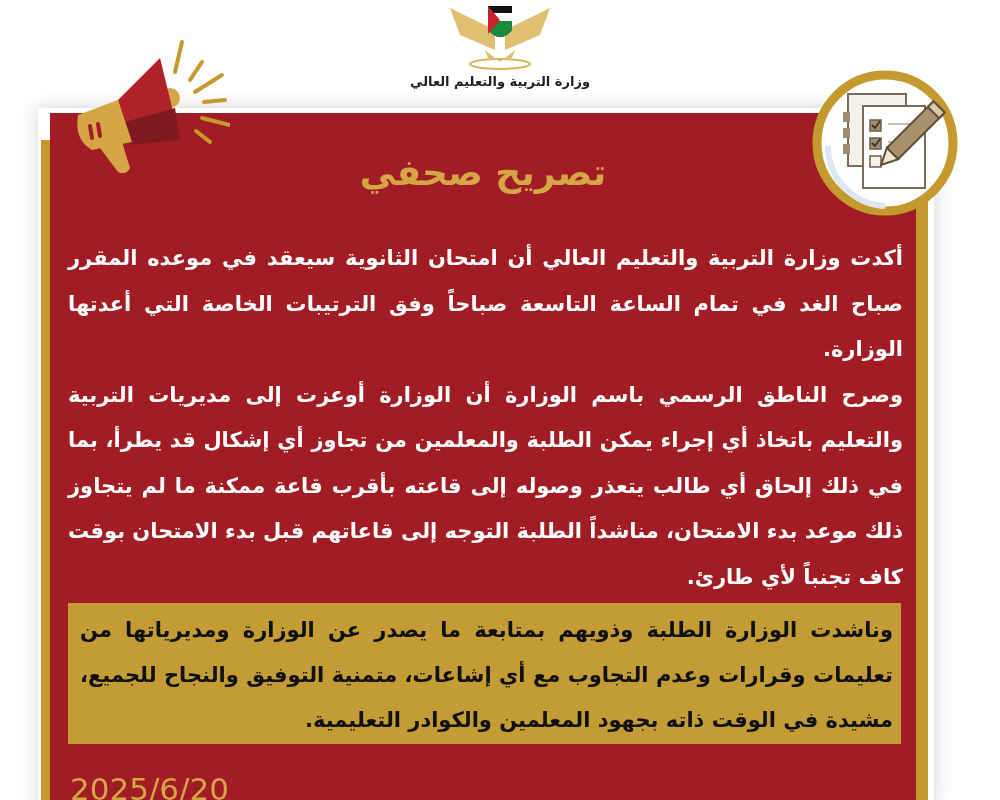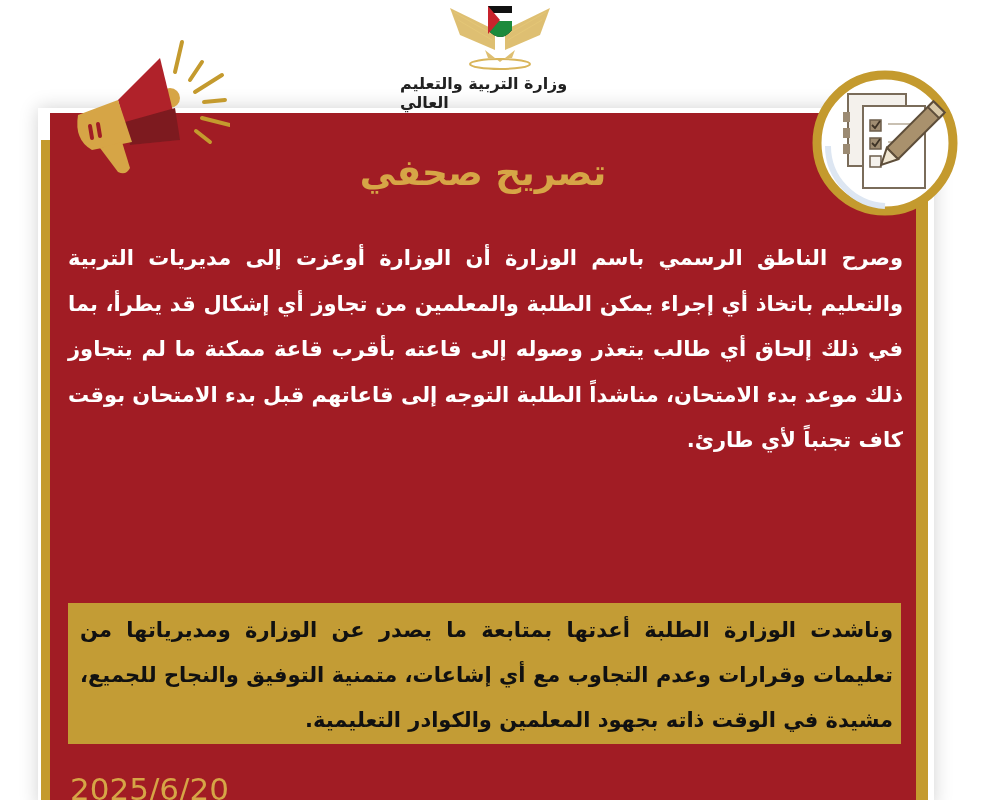--- a/index.html
+++ b/index.html
@@ -1,18 +1,18 @@
 <!DOCTYPE html>
 <html><head>
 <meta charset="utf-8">
 <style>
   html,body{margin:0;padding:0;}
   body{width:1000px;height:800px;background:#ffffff;position:relative;overflow:hidden;font-family:"DejaVu Sans",sans-serif;}
   .logo{position:absolute;left:440px;top:0;width:120px;height:70px;}
-  .ministry-name{position:absolute;left:400px;top:74px;width:200px;text-align:left;font-size:16px;font-weight:bold;color:#222;direction:rtl;}
+  .ministry-name{position:absolute;left:400px;top:74px;width:200px;text-align:center;font-size:13px;font-weight:bold;color:#222;direction:rtl;}
   .panel-shadow{position:absolute;left:38px;top:108px;width:896px;height:700px;box-shadow:0 0 18px rgba(0,0,0,0.18);}
   .panel-gold-right{position:absolute;left:905px;top:113px;width:23px;height:700px;background:#c49a2e;}
   .panel-gold-left{position:absolute;left:41px;top:140px;width:10px;height:680px;background:#c49a2e;}
   .panel{position:absolute;left:50px;top:113px;width:866px;height:700px;background:#a11c24;}
   .title{position:absolute;left:50px;top:152px;width:866px;text-align:center;color:#d6a546;font-size:36px;font-weight:bold;direction:rtl;}
   .body-text{position:absolute;left:68px;top:236px;width:835px;color:#ffffff;font-size:21px;font-weight:bold;line-height:45.5px;direction:rtl;text-align:justify;text-align-last:right;}
   .body-text p{margin:0;}
   .highlight-box{position:absolute;left:68px;top:603px;width:833px;height:141px;background:#c39c35;}
   .highlight-text{position:absolute;left:80px;top:608px;width:813px;color:#111;font-size:21px;font-weight:bold;line-height:45px;direction:rtl;text-align:justify;text-align-last:right;}
   .date{position:absolute;left:70px;top:764px;color:#d6a546;font-size:31px;font-family:"DejaVu Sans",sans-serif;margin-top:7px;}
@@ -84,19 +84,20 @@
   <g transform="rotate(45 100 72)">
     <rect x="92" y="28" width="16" height="66" rx="2" fill="#a9916d" stroke="#5e4e3a" stroke-width="2"></rect>
     <rect x="92" y="28" width="16" height="8" fill="#d9c9a8" stroke="#5e4e3a" stroke-width="2"></rect>
     <path d="M92 94 L100 110 L108 94 Z" fill="#f0e6d2" stroke="#5e4e3a" stroke-width="2"></path>
   </g>
 </svg>
 
 <div class="title">تصريح صحفي</div>
 
 <div class="body-text">
+  <p>أكدت وزارة التربية والتعليم العالي أن امتحان الثانوية سيعقد في موعده المقرر صباح الغد في تمام الساعة التاسعة صباحاً وفق الترتيبات الخاصة التي أعدتها الوزارة.</p>
   <p>وصرح الناطق الرسمي باسم الوزارة أن الوزارة أوعزت إلى مديريات التربية والتعليم باتخاذ أي إجراء يمكن الطلبة والمعلمين من تجاوز أي إشكال قد يطرأ، بما في ذلك إلحاق أي طالب يتعذر وصوله إلى قاعته بأقرب قاعة ممكنة ما لم يتجاوز ذلك موعد بدء الامتحان، مناشداً الطلبة التوجه إلى قاعاتهم قبل بدء الامتحان بوقت كاف تجنباً لأي طارئ.</p>
 </div>
 
 <div class="highlight-box"></div>
-<div class="highlight-text">وناشدت الوزارة الطلبة أعدتها بمتابعة ما يصدر عن الوزارة ومديرياتها من تعليمات وقرارات وعدم التجاوب مع أي إشاعات، متمنية التوفيق والنجاح للجميع، مشيدة في الوقت ذاته بجهود المعلمين والكوادر التعليمية.</div>
+<div class="highlight-text">وناشدت الوزارة الطلبة وذويهم بمتابعة ما يصدر عن الوزارة ومديرياتها من تعليمات وقرارات وعدم التجاوب مع أي إشاعات، متمنية التوفيق والنجاح للجميع، مشيدة في الوقت ذاته بجهود المعلمين والكوادر التعليمية.</div>
 
 <div class="date">2025/6/20</div>
 
 </body></html>

